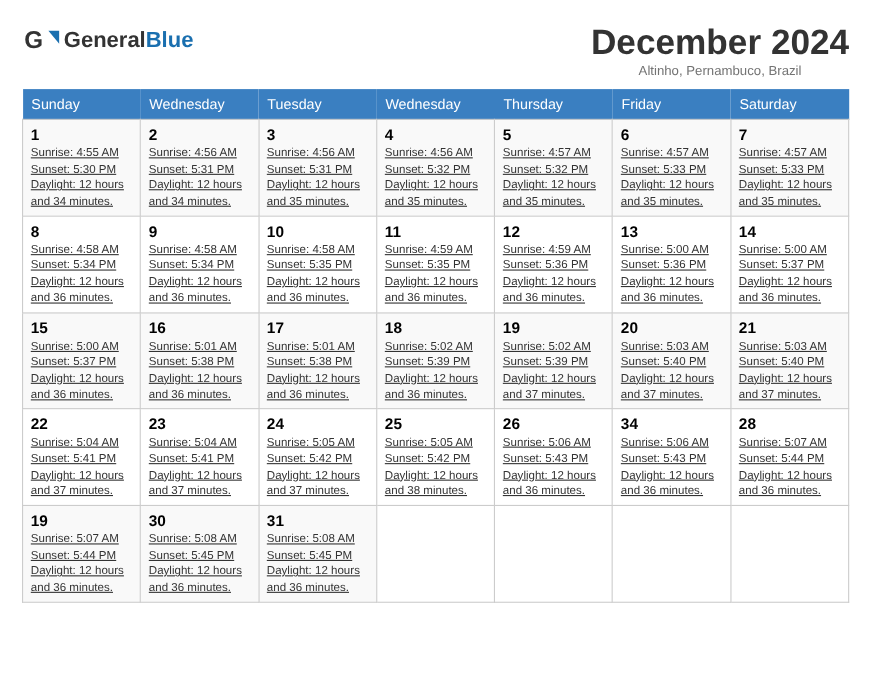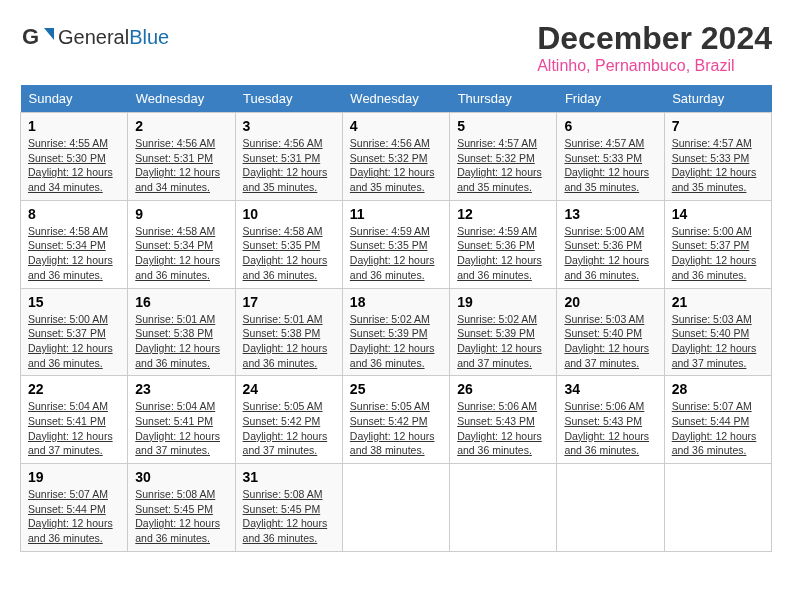--- a/index.html
+++ b/index.html
@@ -20,30 +20,30 @@
       display: flex;
       flex-direction: column;
       align-items: flex-start;
     }
     .logo-row {
       display: flex;
       align-items: center;
       gap: 4px;
     }
     .title-area {
-      text-align: left;
+      text-align: center;
     }
     .month-title {
       font-size: 32px;
       font-weight: bold;
       color: #333;
     }
     .location-title {
-      font-size: 16px;
-      color: #ec4899;
+      font-size: 12px;
+      color: #737373;
     }
     table {
       width: 100%;
       border-collapse: collapse;
       font-size: 11px;
     }
     thead tr th {
       background-color: #3a7fc1;
       color: #fff;
       padding: 6px 8px;
@@ -82,21 +82,21 @@
 <body>
 
 <div class="header-area">
   <div class="logo">
     <div class="logo-row">
       <svg width="34" height="34" viewBox="0 0 34 34">
         <text x="2" y="24" font-size="22" font-weight="bold" fill="#333" font-family="Arial">G</text>
         <polygon points="24,8 34,8 34,20" fill="#1a6faf"></polygon>
       </svg>
       <div>
-        <span style="font-size:20px;font-weight:normal;color:#333;">General</span><span style="font-size:20px;font-weight:normal;color:#1a6faf;">Blue</span>
+        <span style="font-size:20px;font-weight:bold;color:#333;">General</span><span style="font-size:20px;font-weight:bold;color:#1a6faf;">Blue</span>
       </div>
     </div>
   </div>
   <div class="title-area">
     <div class="month-title">December 2024</div>
     <div class="location-title">Altinho, Pernambuco, Brazil</div>
   </div>
 </div>
 
 <table>

